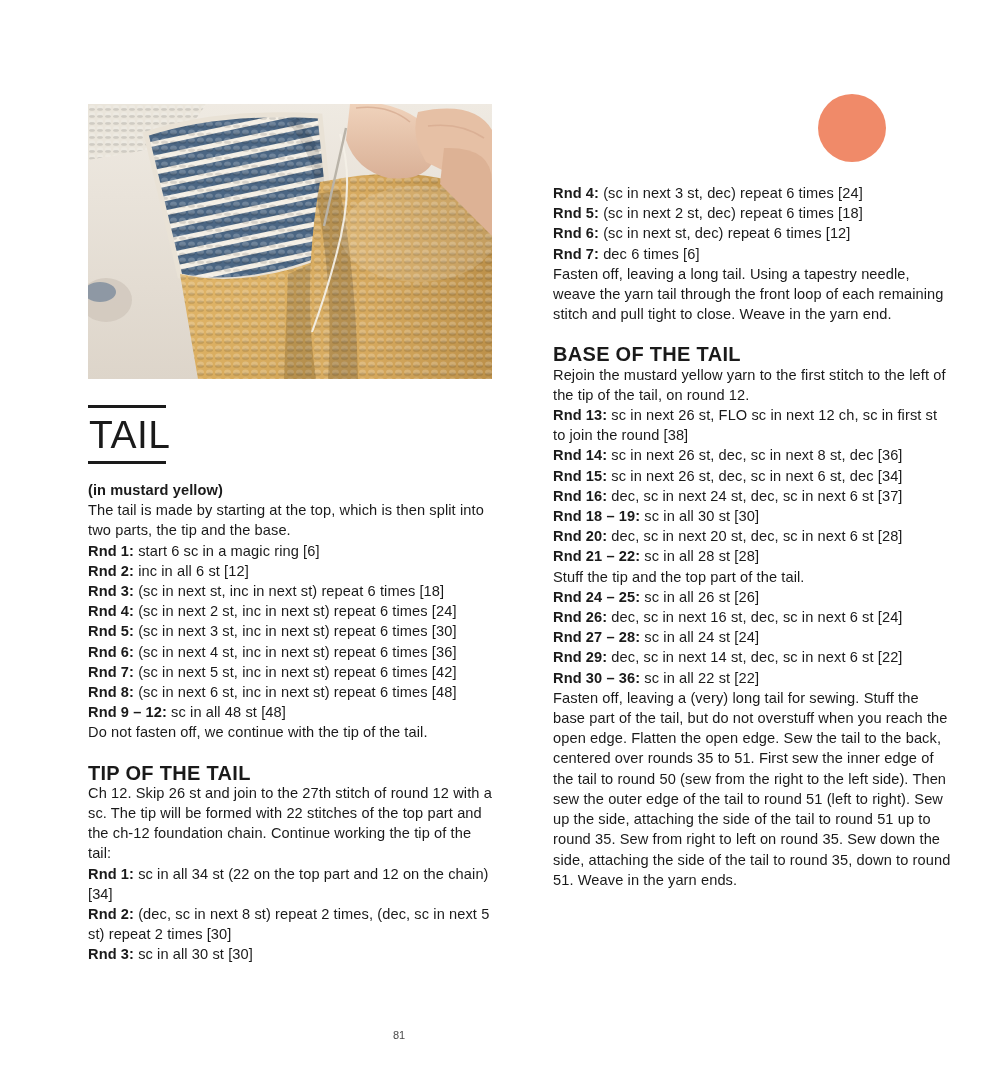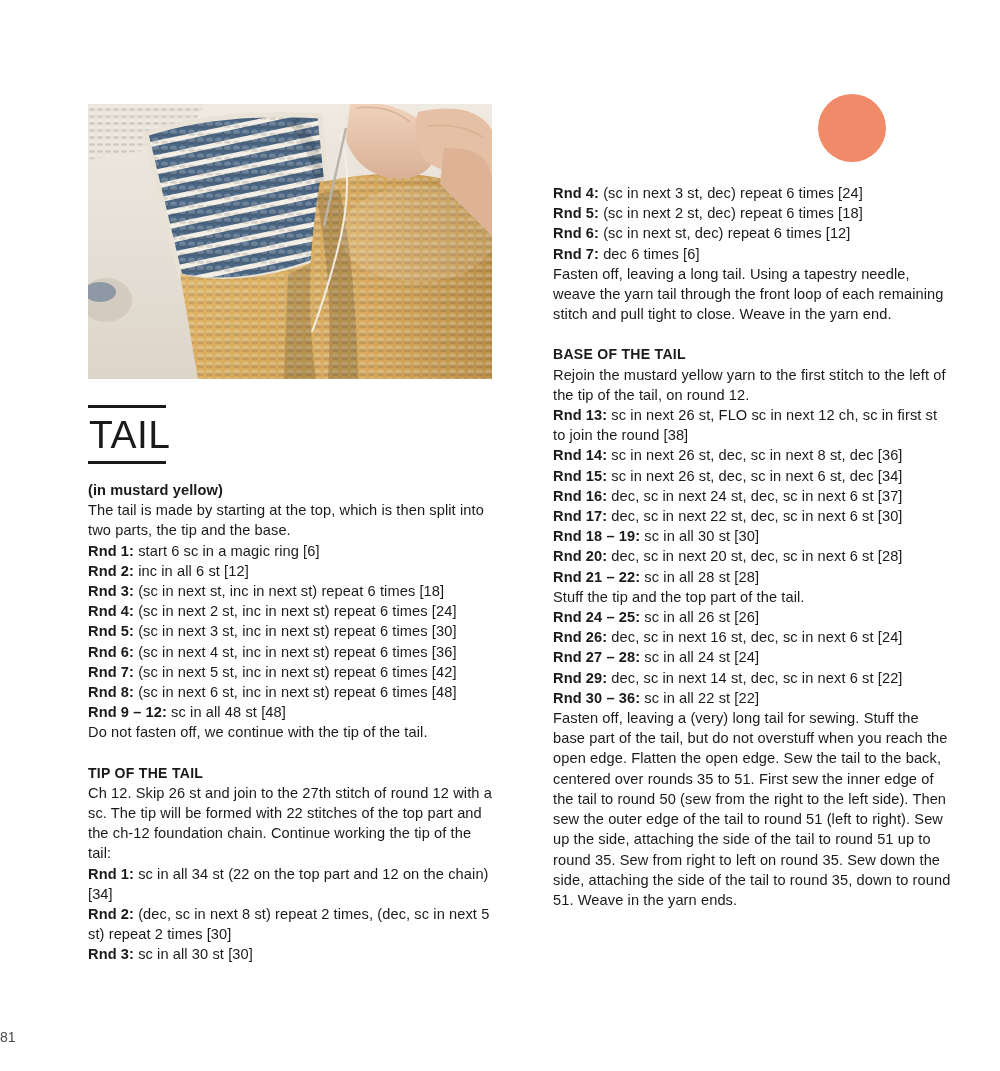--- a/index.html
+++ b/index.html
@@ -64,36 +64,36 @@
     margin: 4px 0 3px 0;
     padding-left: 1px;
   }
 
   
   p.para {
     margin: 0;
   }
   .sect-head {
     font-weight: bold;
-    font-size: 14px;
+    font-size: 20px;
     line-height: 20.2px;
     margin: 0;
     letter-spacing: 0.3px;
   }
   .gap-before { margin-top: 20px; }
   b.lbl { font-weight: bold; }
 
   
   #page-number {
     position: absolute;
     left: 0;
     top: 1029px;
     width: 798px;
-    text-align: left;
-    font-size: 14px;
+    text-align: center;
+    font-size: 11px;
     color: #4a4a4a;
   }
 </style>
 </head>
 <body style="background: rgb(255, 255, 255); color: rgb(26, 26, 26);">
 
 <div id="deco-dot" style="background: rgb(240, 138, 105);"></div>
 
 <div id="photo">
   <svg viewBox="0 0 404 275" preserveAspectRatio="none">
@@ -236,21 +236,20 @@
   <p class="para">Fasten off, leaving a long tail. Using a tapestry needle, weave the yarn tail through the front loop of each remaining stitch and pull tight to close. Weave in the yarn end.</p>
 
   <p class="sect-head gap-before">BASE OF THE TAIL</p>
   <p class="para">Rejoin the mustard yellow yarn to the first stitch to the left of the tip of the tail, on round 12.</p>
 
   <div>
     <p class="para"><b class="lbl">Rnd 13:</b><span> sc in next 26 st, FLO sc in next 12 ch, sc in first st to join the round [38]</span></p>
     <p class="para"><b class="lbl">Rnd 14:</b><span> sc in next 26 st, dec, sc in next 8 st, dec [36]</span></p>
     <p class="para"><b class="lbl">Rnd 15:</b><span> sc in next 26 st, dec, sc in next 6 st, dec [34]</span></p>
     <p class="para"><b class="lbl">Rnd 16:</b><span> dec, sc in next 24 st, dec, sc in next 6 st [37]</span></p>
-    <p class="para"><b class="lbl">Rnd 17:</b><span> dec, sc in next 22 st, dec, sc in next 6 st [30]</span></p>
     <p class="para"><b class="lbl">Rnd 18 – 19:</b><span> sc in all 30 st [30]</span></p>
     <p class="para"><b class="lbl">Rnd 20:</b><span> dec, sc in next 20 st, dec, sc in next 6 st [28]</span></p>
     <p class="para"><b class="lbl">Rnd 21 – 22:</b><span> sc in all 28 st [28]</span></p>
   </div>
 
   <p class="para">Stuff the tip and the top part of the tail.</p>
 
   <div>
     <p class="para"><b class="lbl">Rnd 24 – 25:</b><span> sc in all 26 st [26]</span></p>
     <p class="para"><b class="lbl">Rnd 26:</b><span> dec, sc in next 16 st, dec, sc in next 6 st [24]</span></p>

